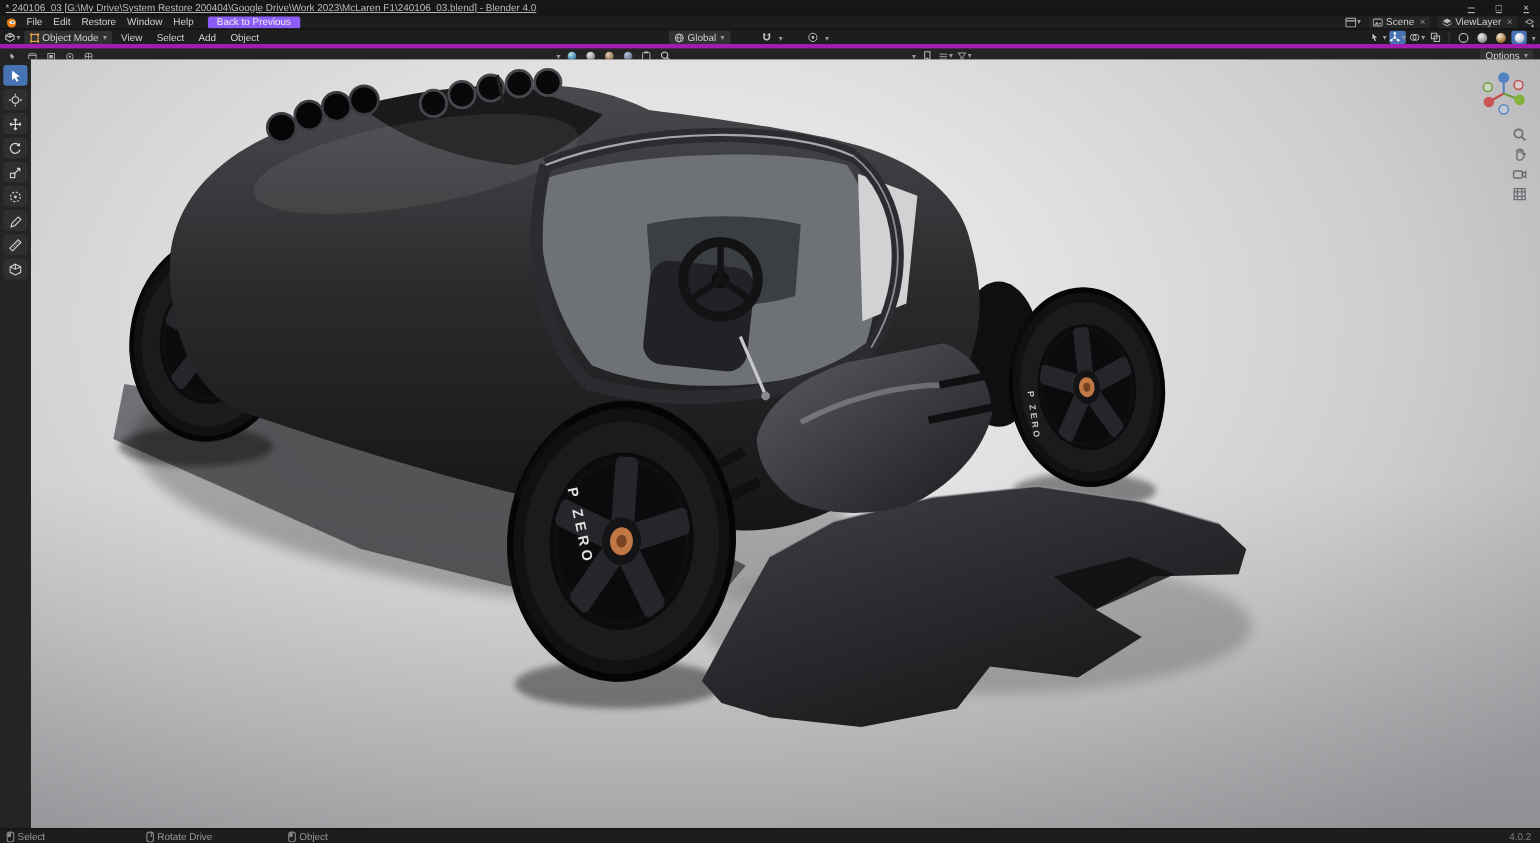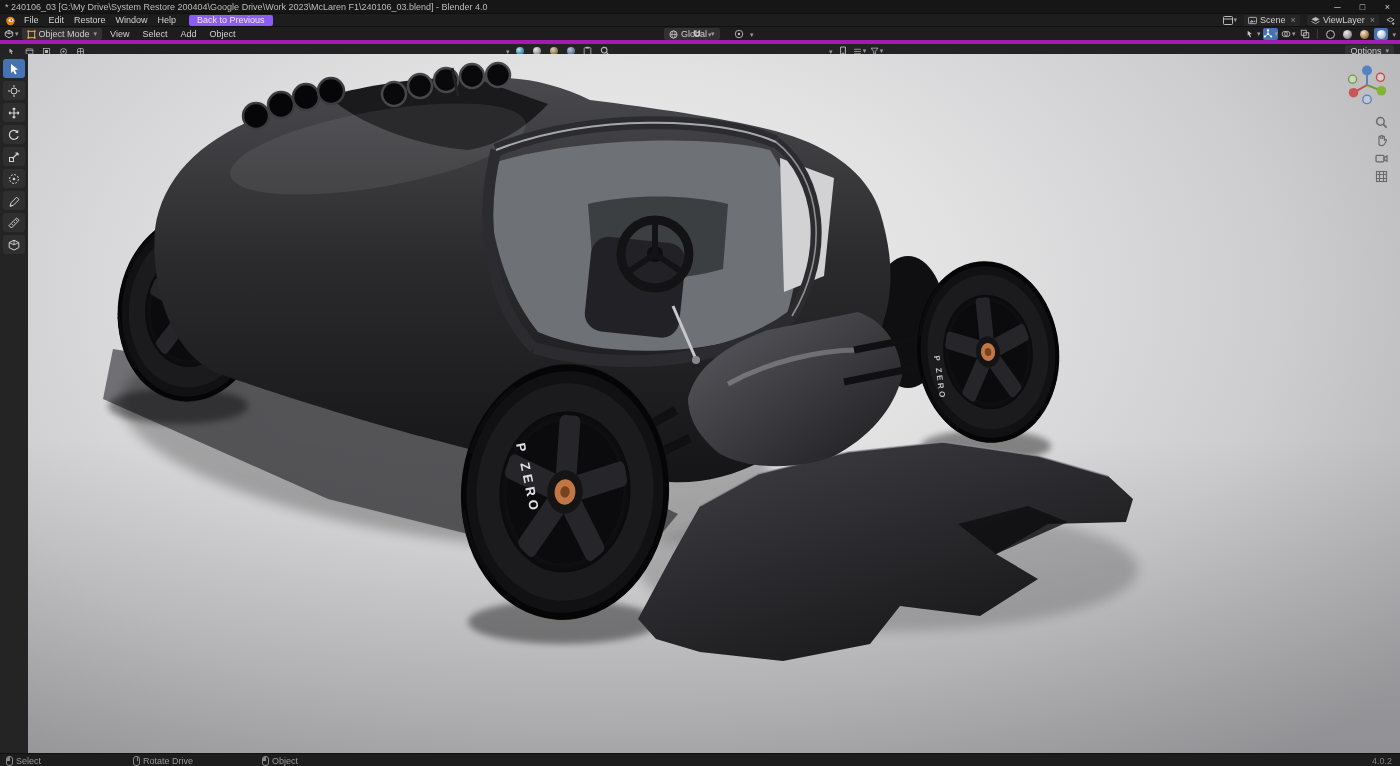--- a/index.html
+++ b/index.html
@@ -1,20 +1,20 @@
 <!DOCTYPE html>
 <html><head>
 <meta charset="utf-8">
 <style>
   *{margin:0;padding:0;box-sizing:border-box;font-family:"Liberation Sans",sans-serif;}
   html,body{width:1400px;height:766px;overflow:hidden;background:#1b1b1b;}
   body{font-size:9px;color:#cfcfcf;position:relative;}
 
   
-  .titlebar{height:13px;background:#161616;display:flex;align-items:center;padding:0 0 0 5px;color:#bdbdbd;}
+  .titlebar{height:13px;background:#161616;display:flex;align-items:center;padding:0 0 0 5px;color:#bdbdbd;text-decoration:underline;}
   .title-text{white-space:nowrap;overflow:hidden;font-size:9px;}
   .win-controls{margin-left:auto;display:flex;height:13px;}
   .win-btn{width:25px;display:flex;align-items:center;justify-content:center;font-size:9px;color:#d0d0d0;cursor:default;}
 
   .menubar{height:13px;background:#1d1d1d;display:flex;align-items:center;padding:0 5px;position:relative;border-top:1px solid #101010;}
   .menu-item{padding:0 5px;color:#d2d2d2;}
   .back-btn{background:#8b5cf6;border-radius:2px;padding:0 8px;height:11px;line-height:11px;color:#ececec;margin-left:8px;}
   .topbar-right{margin-left:auto;display:flex;align-items:center;gap:7px;}
   .widget{display:flex;align-items:center;gap:3px;background:#262626;border-radius:2px;padding:0 4px;height:11px;justify-content:flex-end;}
   .widget .clear{color:#8d8d8d;margin-left:2px;}
@@ -140,21 +140,21 @@
           <circle cx="8.5" cy="8.5" r="1.2" fill="#e0a44a"></circle>
         </svg>
       <span>Object Mode</span>
     </div>
     <span class="flat">View</span>
     <span class="flat">Select</span>
     <span class="flat">Add</span>
     <span class="flat">Object</span>
   </div>
 
-  <div class="hg" style="left:664px;">
+  <div class="hg" style="left:608px;">
     <div class="dd caret">
       <svg width="9" height="9" viewBox="0 0 10 10">
           <circle cx="5" cy="5" r="4" fill="none" stroke="#c8c8c8"></circle>
           <ellipse cx="5" cy="5" rx="1.8" ry="4" fill="none" stroke="#c8c8c8" stroke-width=".8"></ellipse>
           <line x1="1" y1="5" x2="9" y2="5" stroke="#c8c8c8" stroke-width=".8"></line>
         </svg>
       <span>Global</span>
     </div>
   </div>
 

